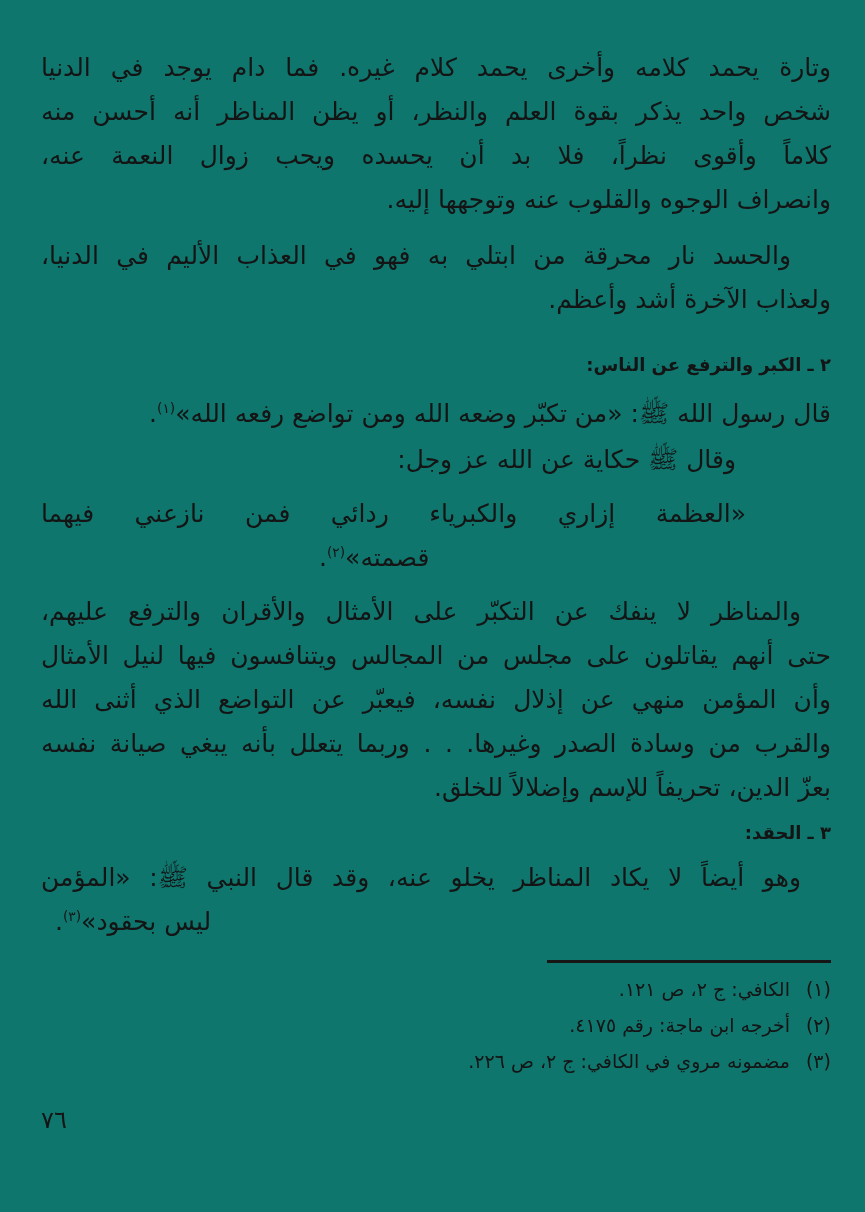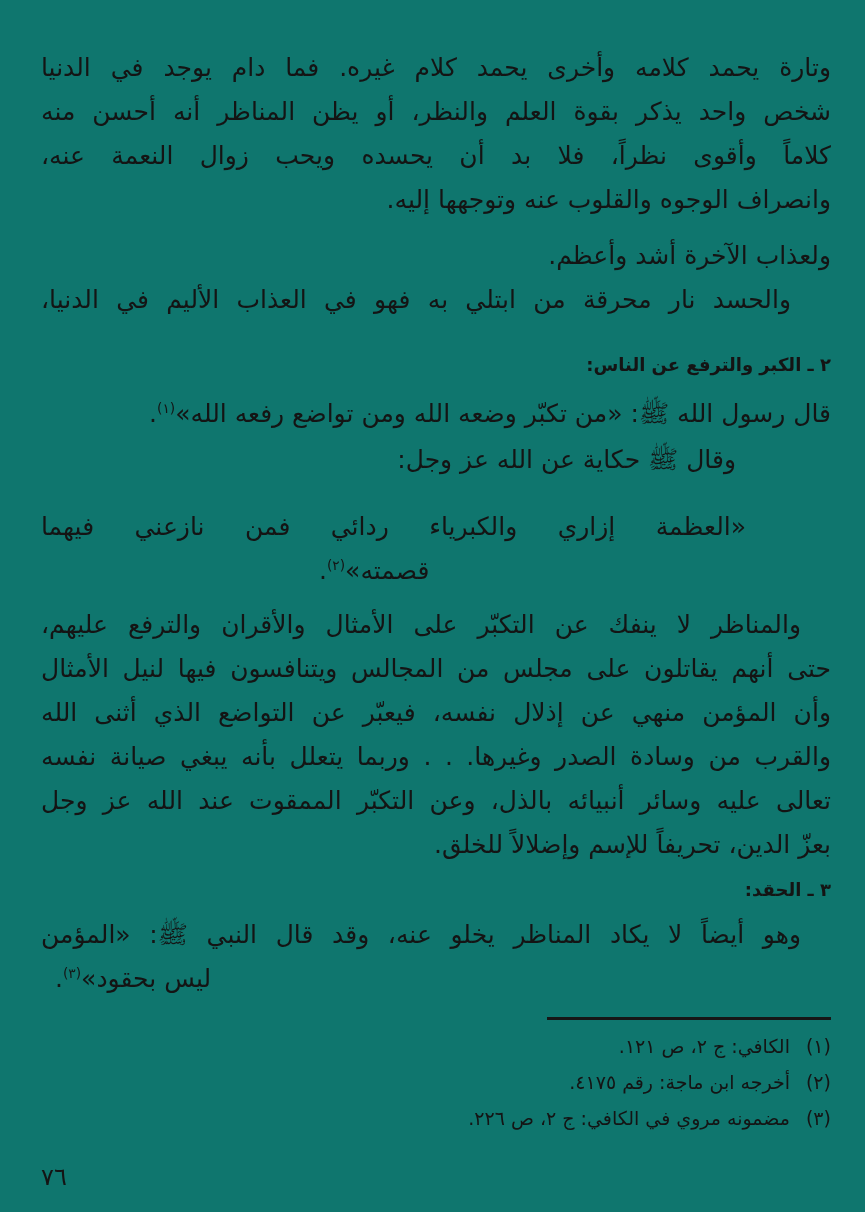--- a/index.html
+++ b/index.html
@@ -25,21 +25,21 @@
   [data-name="para-hasad"] .l-first{text-indent:40px;}
 
   .heading{font-weight:700;font-size:18px;line-height:34px;text-align:right;}
   [data-name="heading-kibr"]{margin-top:26px;}
   [data-name="heading-hiqd"]{margin-top:6px;}
 
   [data-name="para-rasul"]{margin-top:10px;}
   [data-name="para-waqal"]{margin-top:2px;}
   [data-name="para-waqal"] .l-first{text-indent:95px;}
 
-  [data-name="quote-block"]{margin-top:23px;}
+  [data-name="quote-block"]{margin-top:10px;}
   [data-name="quote-block"] .l-first{padding-right:85px;}
   [data-name="quote-block"] .l-last{
     text-align:left;text-align-last:left;padding-left:278px;
   }
 
   [data-name="para-munazir"]{margin-top:10px;}
   [data-name="para-munazir"] .l-first{text-indent:30px;}
 
   [data-name="para-huwa"]{margin-top:6px;}
   [data-name="para-huwa"] .l-first{text-indent:30px;}
@@ -67,22 +67,22 @@
 <div class="page" data-name="book-page">
 
   <div class="para" data-name="para-intro">
       <div class="line l-first" data-name="text-line">وتارة يحمد كلامه وأخرى يحمد كلام غيره. فما دام يوجد في الدنيا</div>
       <div class="line" data-name="text-line">شخص واحد يذكر بقوة العلم والنظر، أو يظن المناظر أنه أحسن منه</div>
       <div class="line" data-name="text-line">كلاماً وأقوى نظراً، فلا بد أن يحسده ويحب زوال النعمة عنه،</div>
       <div class="line l-last" data-name="text-line">وانصراف الوجوه والقلوب عنه وتوجهها إليه.</div>
     </div>
 
   <div class="para" data-name="para-hasad">
+      <div class="line l-first" data-name="text-line">والحسد نار محرقة من ابتلي به فهو في العذاب الأليم في الدنيا،</div>
       <div class="line l-last" data-name="text-line">ولعذاب الآخرة أشد وأعظم.</div>
-      <div class="line l-first" data-name="text-line">والحسد نار محرقة من ابتلي به فهو في العذاب الأليم في الدنيا،</div>
     </div>
 
   <div class="heading" data-name="heading-kibr">٢ ـ الكبر والترفع عن الناس:</div>
 
   <div class="para" data-name="para-rasul">
       <div class="line l-first l-last" data-name="text-line">قال رسول الله ﷺ: «من تكبّر وضعه الله ومن تواضع رفعه الله»<sup>(١)</sup>.</div>
     </div>
 
   <div class="para" data-name="para-waqal">
       <div class="line l-first l-last" data-name="text-line">وقال ﷺ حكاية عن الله عز وجل:</div>
@@ -91,21 +91,20 @@
   <div class="para" data-name="quote-block">
       <div class="line l-first" data-name="text-line">«العظمة إزاري والكبرياء ردائي فمن نازعني فيهما</div>
       <div class="line l-last" data-name="text-line">قصمته»<sup>(٢)</sup>.</div>
     </div>
 
   <div class="para" data-name="para-munazir">
       <div class="line l-first" data-name="text-line">والمناظر لا ينفك عن التكبّر على الأمثال والأقران والترفع عليهم،</div>
       <div class="line" data-name="text-line">حتى أنهم يقاتلون على مجلس من المجالس ويتنافسون فيها لنيل الأمثال</div>
       <div class="line" data-name="text-line">وأن المؤمن منهي عن إذلال نفسه، فيعبّر عن التواضع الذي أثنى الله</div>
       <div class="line" data-name="text-line">والقرب من وسادة الصدر وغيرها. . . وربما يتعلل بأنه يبغي صيانة نفسه</div>
-      <div class="line" data-name="text-line">تعالى عليه وسائر أنبيائه بالذل، وعن التكبّر الممقوت عند الله عز وجل</div>
       <div class="line l-last" data-name="text-line">بعزّ الدين، تحريفاً للإسم وإضلالاً للخلق.</div>
     </div>
 
   <div class="heading" data-name="heading-hiqd">٣ ـ الحقد:</div>
 
   <div class="para" data-name="para-huwa">
       <div class="line l-first" data-name="text-line">وهو أيضاً لا يكاد المناظر يخلو عنه، وقد قال النبي ﷺ: «المؤمن</div>
       <div class="line l-last" data-name="text-line">ليس بحقود»<sup>(٣)</sup>.</div>
     </div>
 

